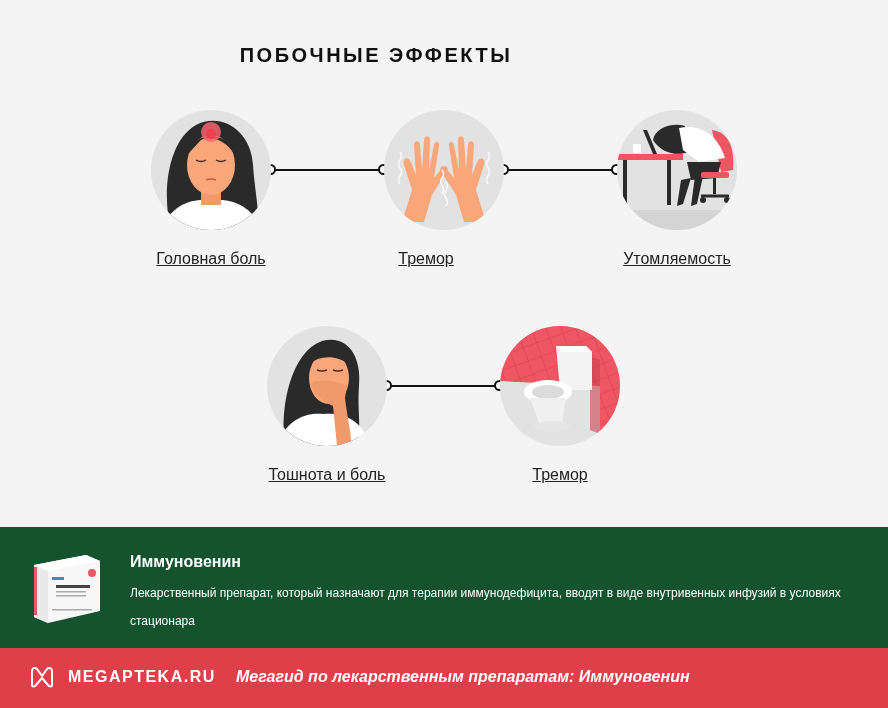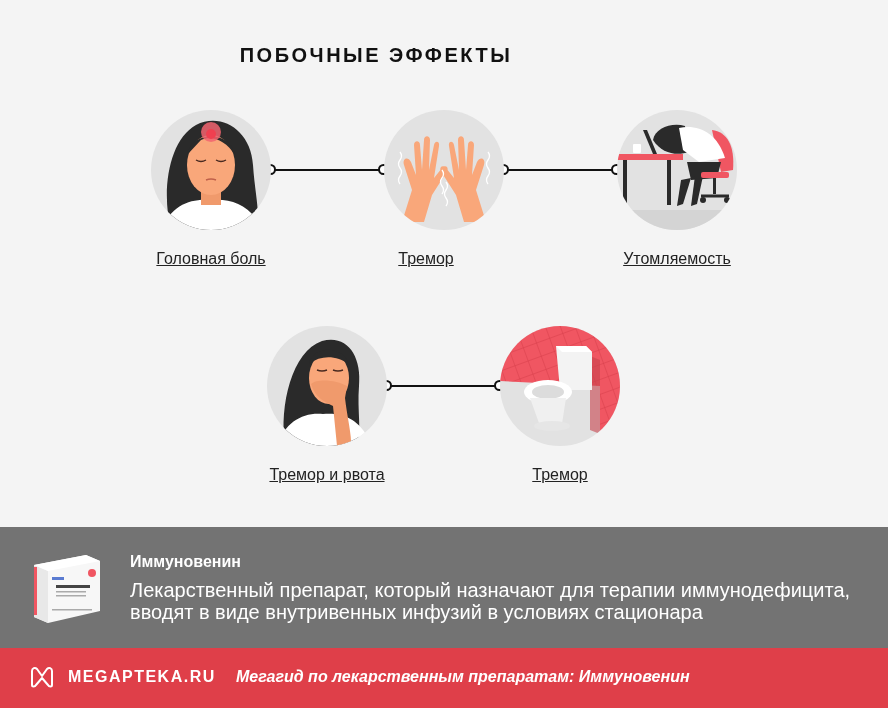--- a/index.html
+++ b/index.html
@@ -4,23 +4,23 @@
   <style>
     * { box-sizing: border-box; margin: 0; padding: 0; }
     html, body { width: 888px; height: 708px; overflow: hidden; }
     body { background: #f4f4f4; font-family: "Liberation Sans", "DejaVu Sans", sans-serif; position: relative; color: #1a1a1a; }
     .title { position: absolute; top: 44px; left: 0; width: 752px; text-align: center; font-size: 20px; font-weight: 700; letter-spacing: 2.5px; color: #111; }
     .circle { position: absolute; width: 120px; height: 120px; border-radius: 50%; background: #e2e2e2; overflow: hidden; }
     .circle svg { width: 120px; height: 120px; display: block; }
     .label { position: absolute; width: 200px; text-align: center; font-size: 16px; color: #222; text-decoration: underline; }
     .connector { position: absolute; height: 2px; background: #111; }
     .node { position: absolute; width: 11px; height: 11px; border: 2px solid #111; border-radius: 50%; background: #fff; }
-    .info { position: absolute; left: 0; top: 527px; width: 888px; height: 121px; background: #737373; }
+    .info { position: absolute; left: 0; top: 527px; width: 888px; height: 121px; background: #14532d; }
     .info-title { position: absolute; left: 130px; top: 26px; font-size: 16px; font-weight: 700; color: #fff; }
-    .info-desc { position: absolute; left: 130px; top: 52px; width: 740px; font-size: 20px; line-height: 22px; color: #fff; }
+    .info-desc { position: absolute; left: 130px; top: 52px; width: 740px; font-size: 12px; line-height: 28px; color: #fff; }
     .product { position: absolute; left: 28px; top: 20px; width: 74px; height: 80px; }
     .footer { position: absolute; left: 0; top: 648px; width: 888px; height: 76px; background: #df3f49; }
     .logo-icon { position: absolute; left: 29px; top: 18px; width: 26px; height: 22px; }
     .logo-text { position: absolute; left: 68px; top: 20px; font-size: 16px; font-weight: 700; letter-spacing: 1.5px; color: #fff; }
     .footer-text { position: absolute; left: 236px; top: 20px; font-size: 16px; font-weight: 700; color: #fff; font-style: italic; }
   </style>
 </head>
 <body>
 
 <div class="title">ПОБОЧНЫЕ ЭФФЕКТЫ</div>
@@ -89,21 +89,21 @@
 <div class="circle" style="left:267px; top:326px;">
   <svg viewBox="0 0 120 120">
     <path d="M18 120 C 12 80, 25 25, 55 15 C 80 8, 95 30, 92 60 C 90 85, 95 105, 90 120 Z" fill="#2a2a2a"></path>
     <path d="M10 120 C 18 96, 36 86, 56 88 C 76 86, 96 94, 104 120 Z" fill="#ffffff"></path>
     <ellipse cx="62" cy="52" rx="20" ry="26" fill="#f9a77a"></ellipse>
     <path d="M42 38 C 45 20, 75 18, 82 38 C 70 30, 55 28, 42 38 Z" fill="#2a2a2a"></path>
     <path d="M50 44 q5 2 10 0 M66 44 q5 2 10 0" stroke="#4a2a20" stroke-width="1.4" fill="none"></path>
     <path d="M44 58 C 50 52, 70 54, 80 60 L 78 72 C 80 90, 85 110, 84 120 L 70 120 L 66 80 C 58 76, 48 72, 44 58 Z" fill="#f09a6c"></path>
   </svg>
 </div>
-<div class="label" style="left:227px; top:466px;">Тремор и рвота</div>
+<div class="label" style="left:227px; top:466px;">Тошнота и боль</div>
 
 <div class="circle" style="left:500px; top:326px;">
   <svg viewBox="0 0 120 120">
     <defs>
       <pattern id="tiles" width="14" height="14" patternUnits="userSpaceOnUse" patternTransform="rotate(-20)">
         <rect width="14" height="14" fill="#f05662"></rect>
         <path d="M0 0 L14 0 M0 0 L0 14" stroke="#d63e4a" stroke-width="1"></path>
       </pattern>
     </defs>
     <path d="M0 0 L120 0 L120 120 L100 110 L100 60 L0 55 Z" fill="url(#tiles)"></path>

